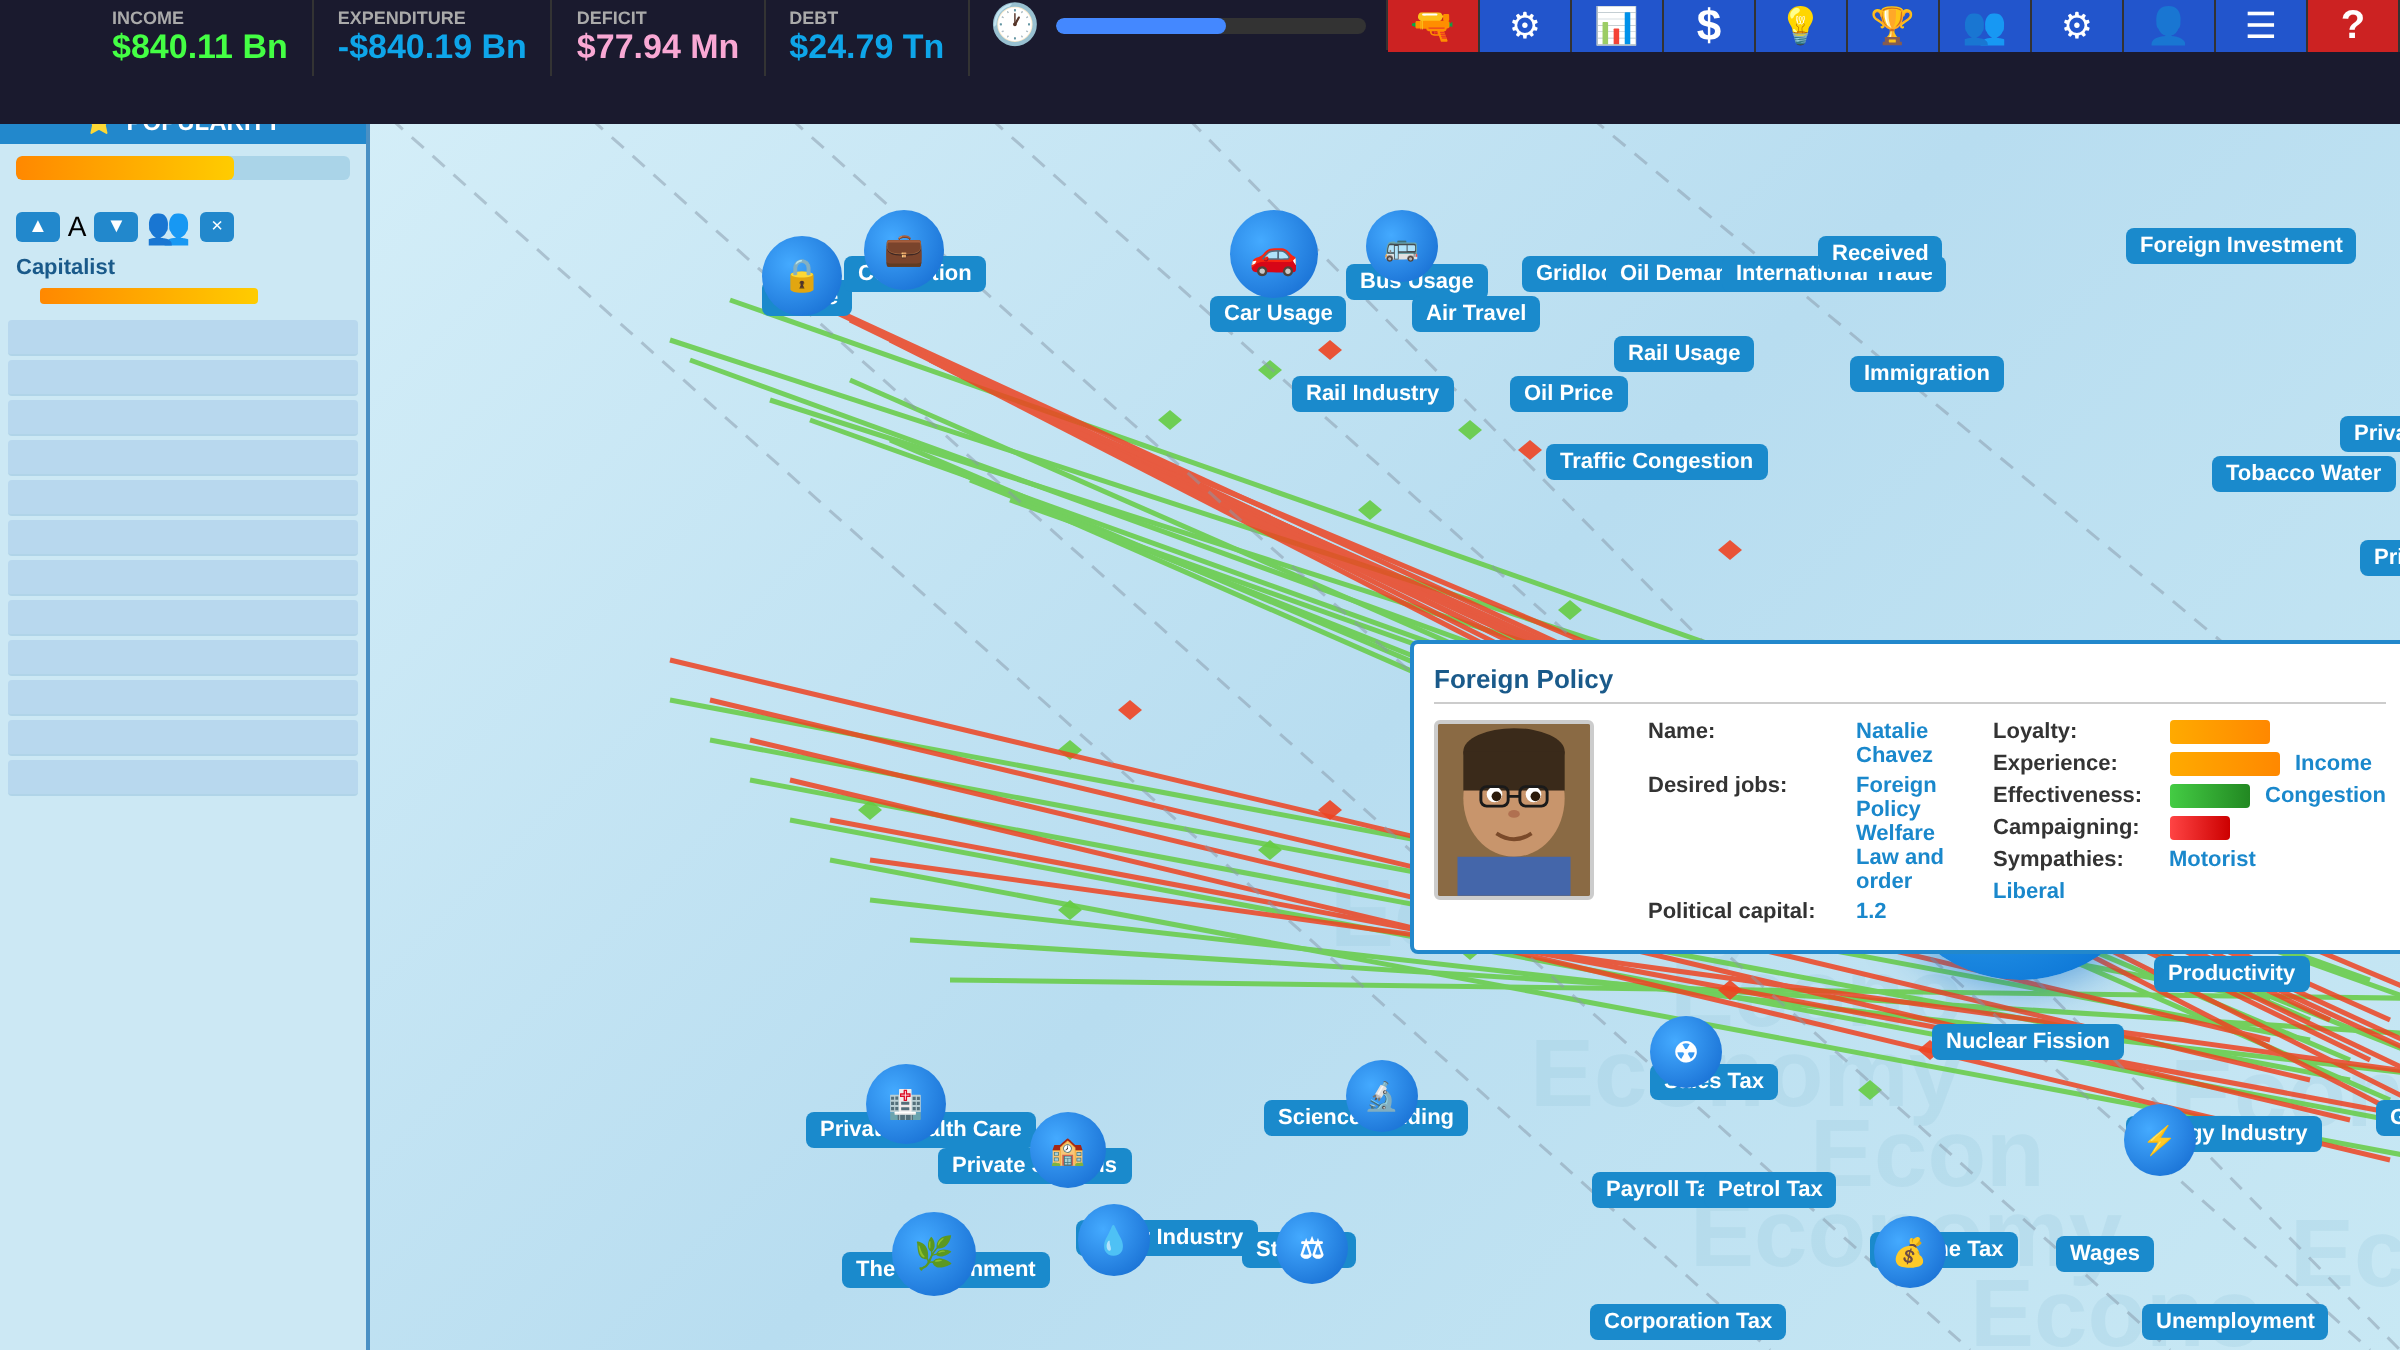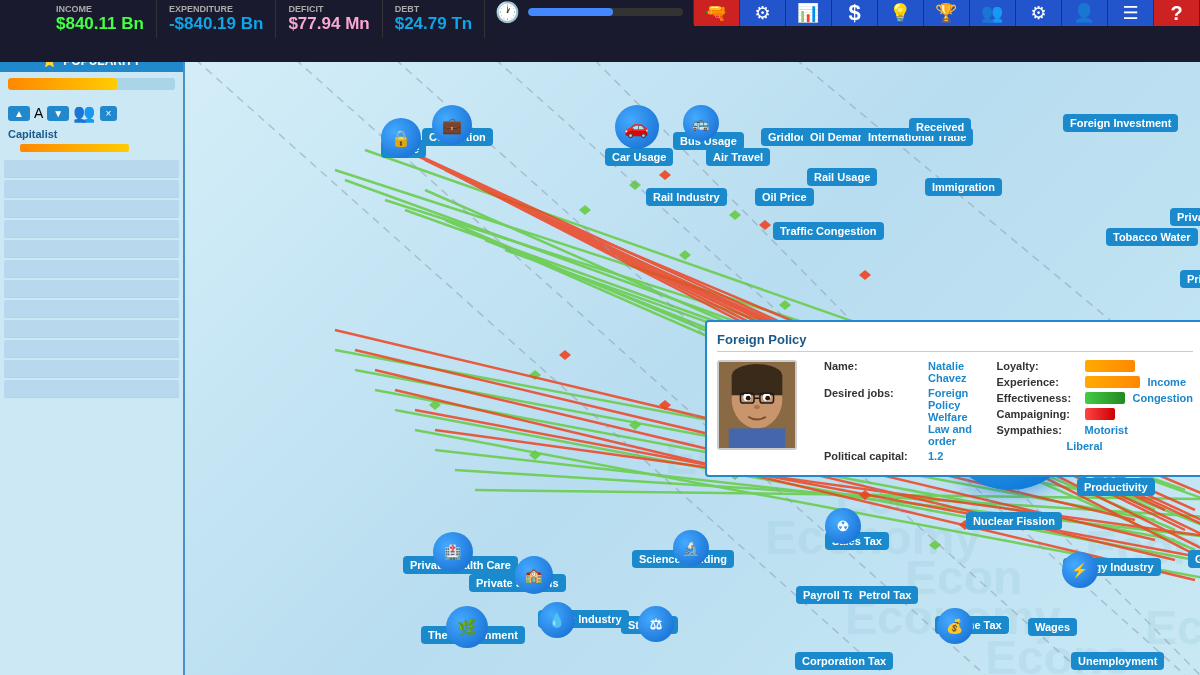--- a/index.html
+++ b/index.html
@@ -469,20 +469,20 @@
           <span class="popup-link">Congestion</span>
         </div>
         <div class="stat-row">
           <span class="stat-name">Campaigning:</span>
           <div class="mini-stat-bar bar-red" style="width:30px;"></div>
         </div>
         <div class="stat-row">
           <span class="stat-name">Sympathies:</span>
           <span class="popup-link">Motorist</span>
         </div>
-        <div class="stat-row" style="margin-left:70px;">
+        <div class="stat-row" style="">
           <span class="popup-link">Liberal</span>
         </div>
       </div>
     </div>
   </div>
 
 </div>
 
 </body></html>

